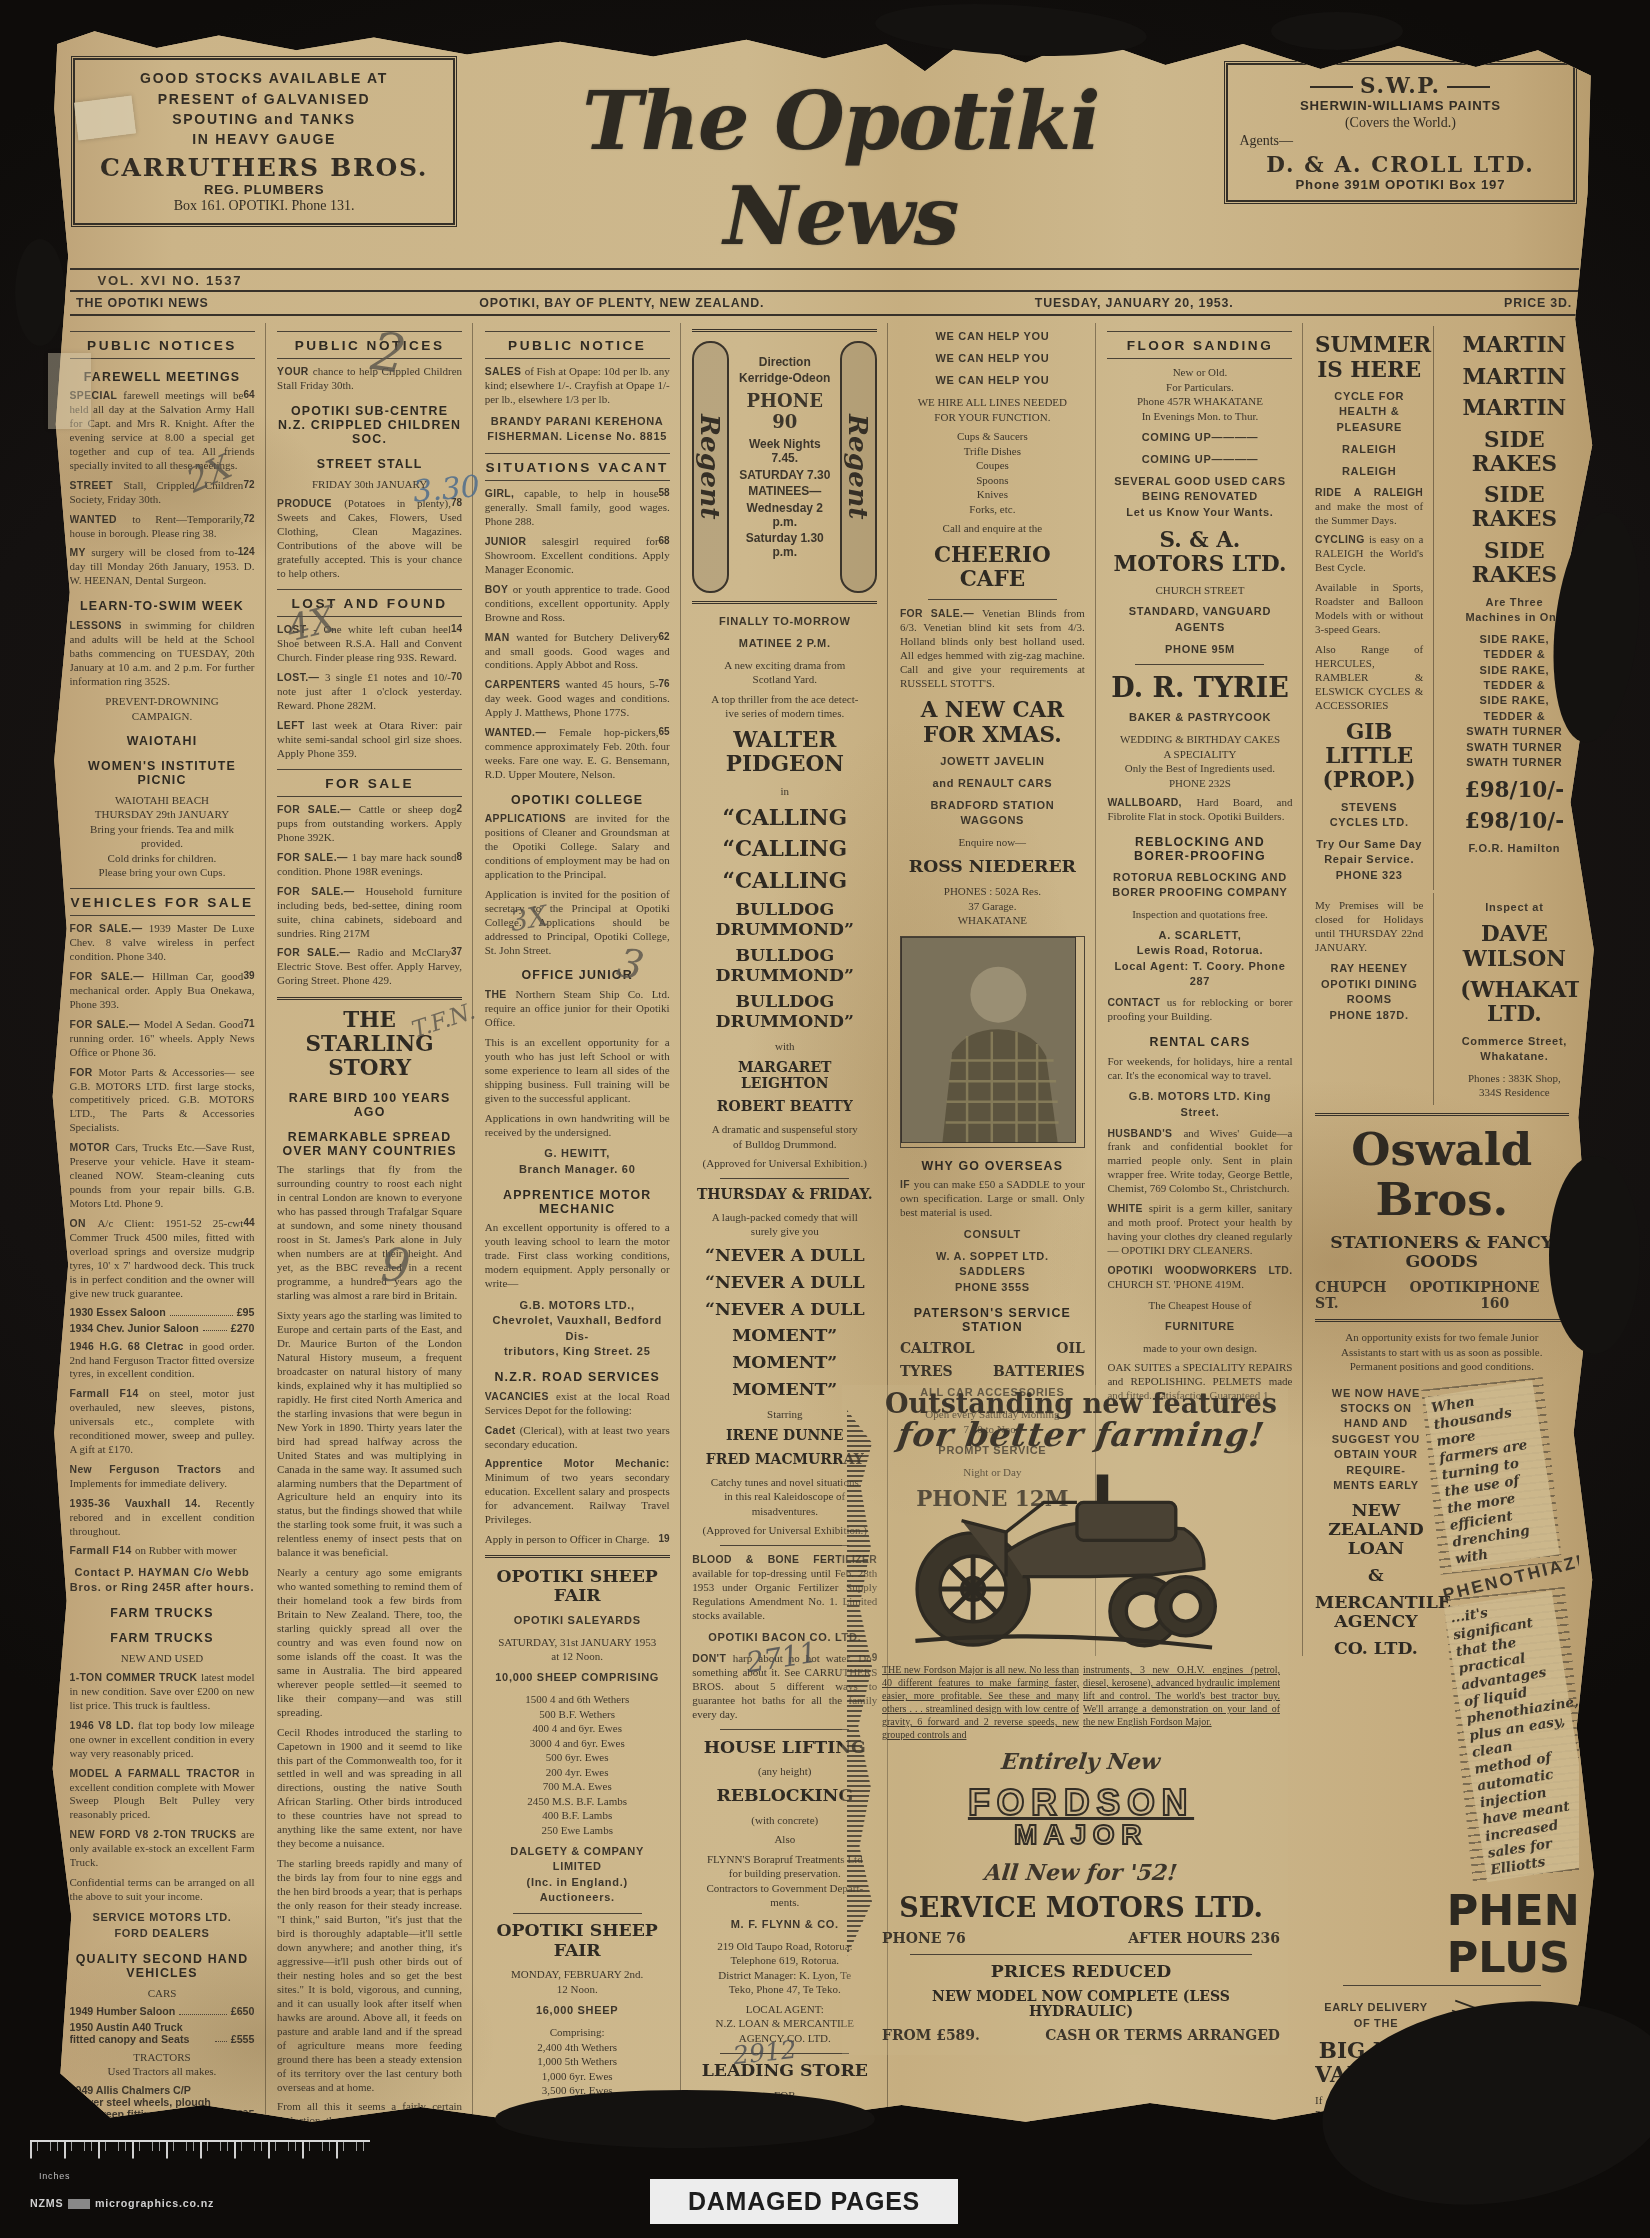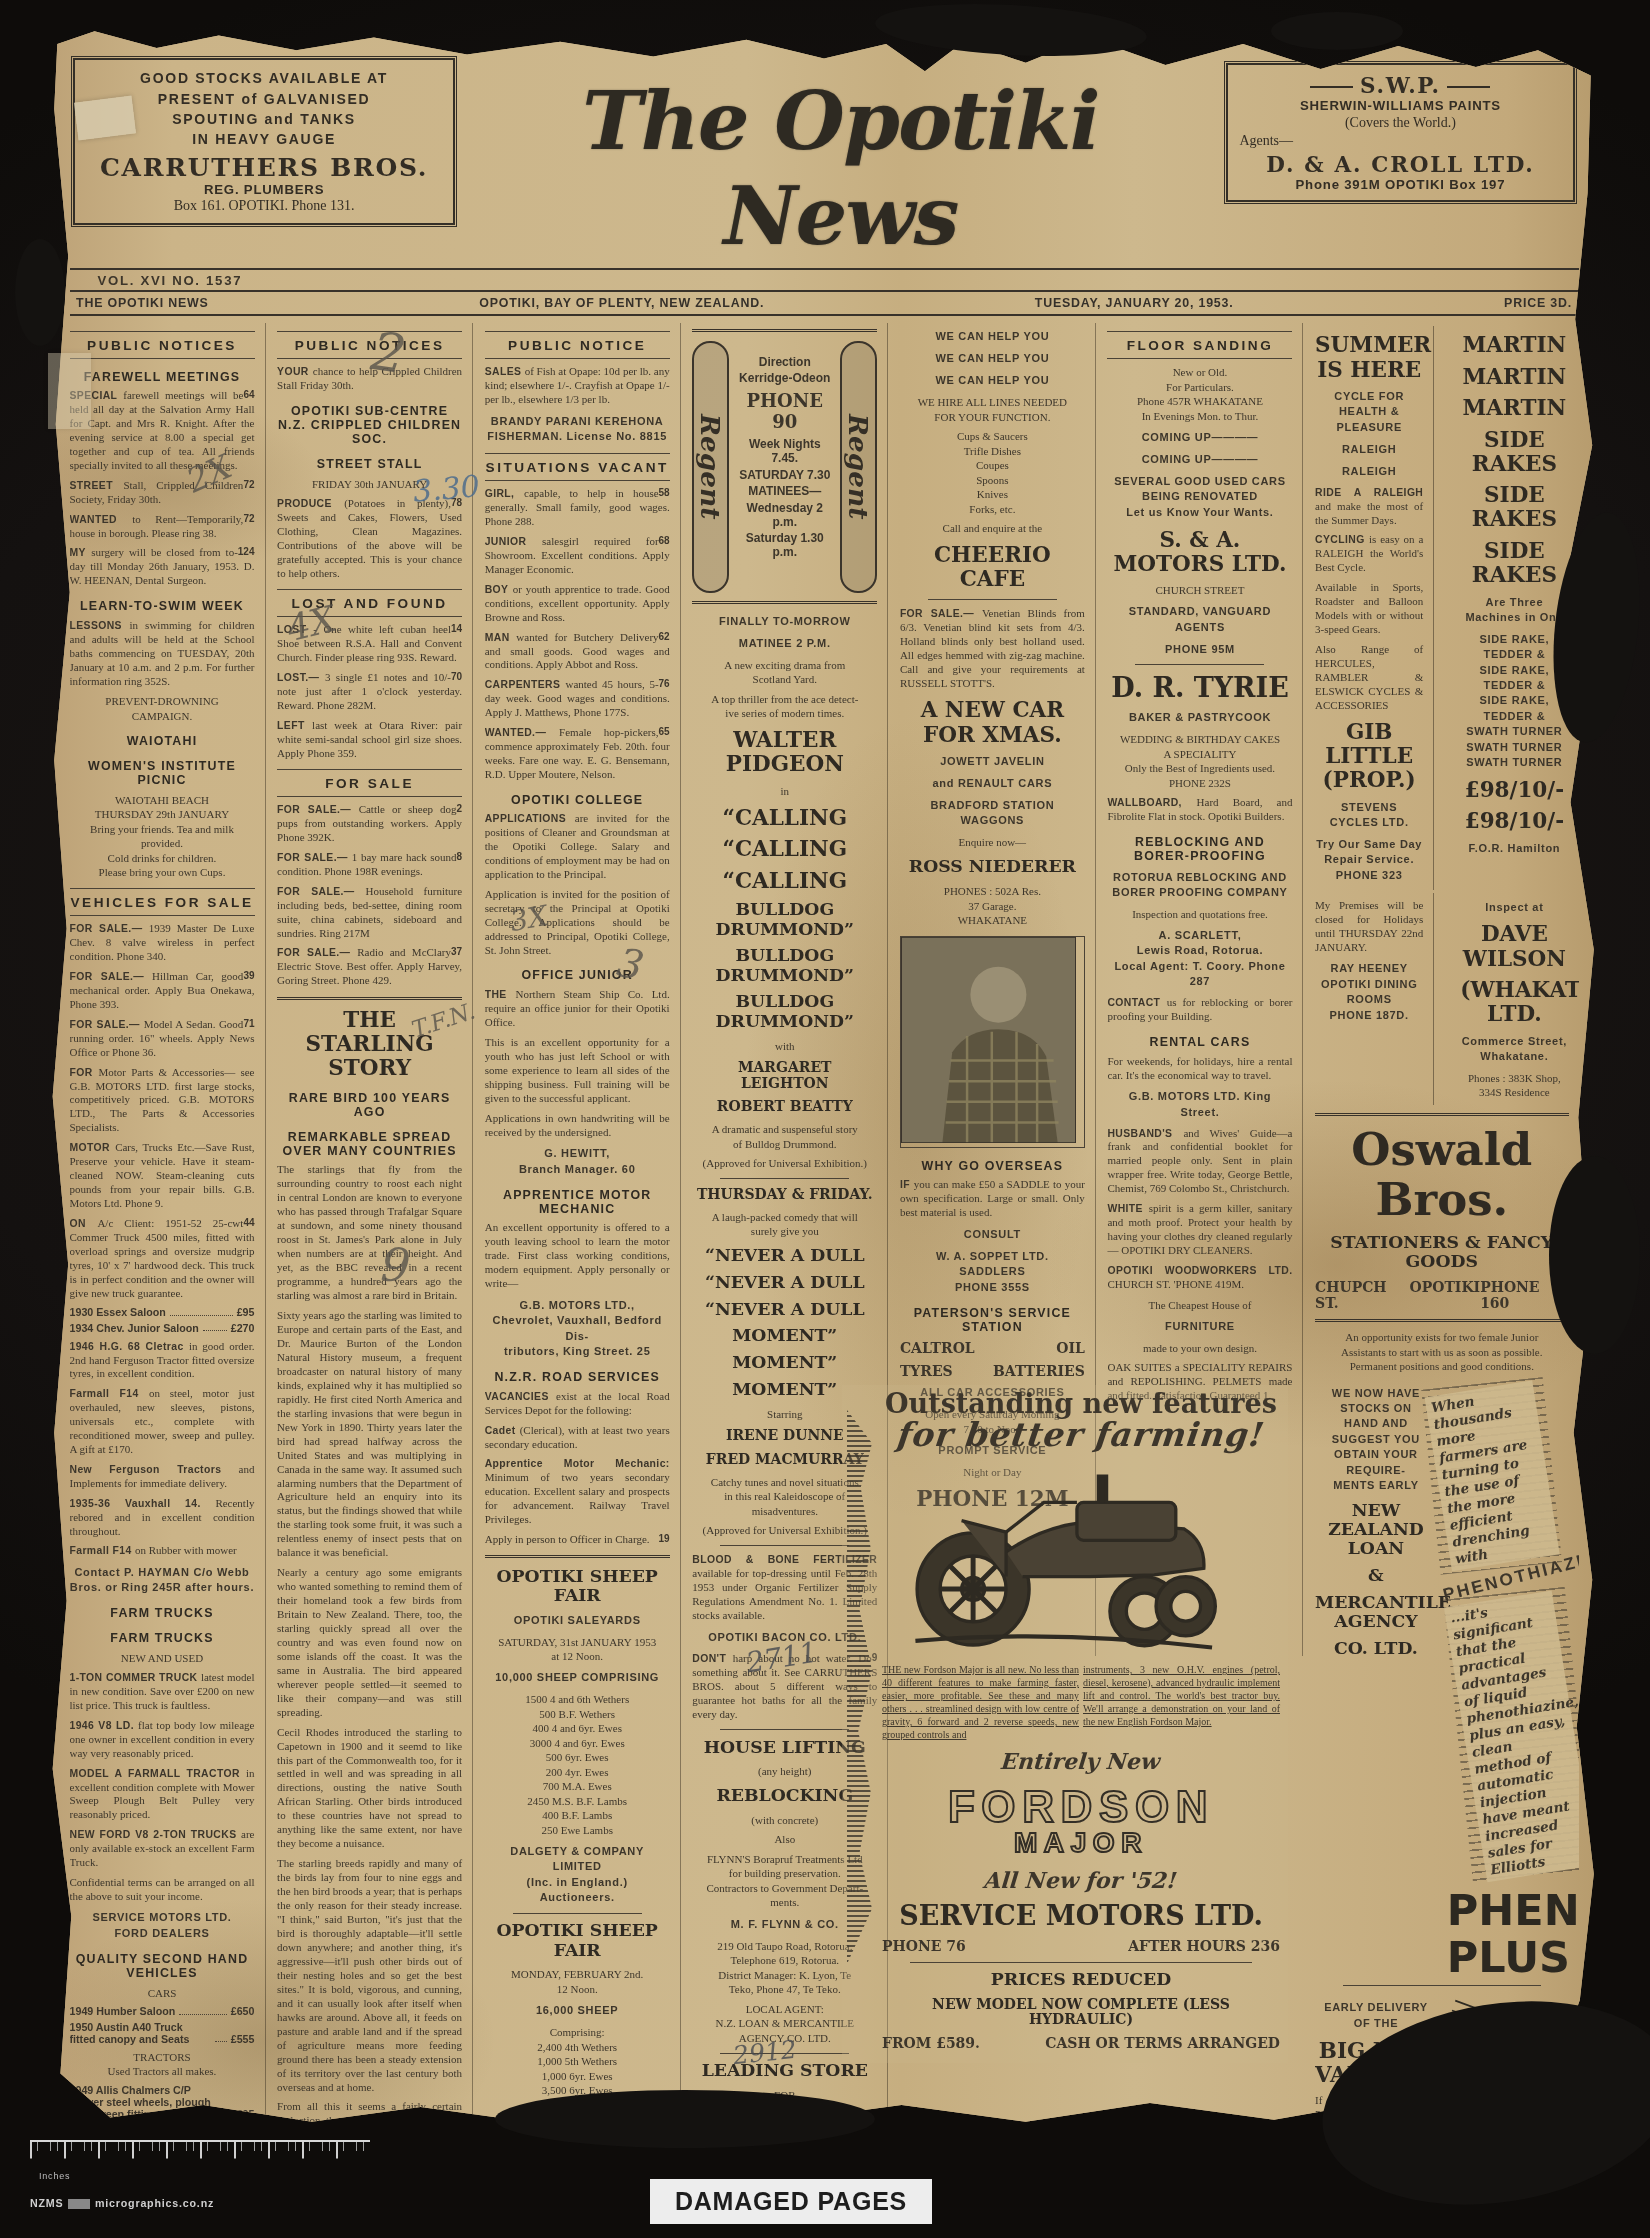--- a/index.html
+++ b/index.html
@@ -65,21 +65,21 @@
   .script{font-family:"DejaVu Serif",serif;font-style:italic;font-weight:bold;text-align:center;transform:skewX(-6deg);margin:6.6px 0;}.script.s2{font-size:22px;}
   .photo{margin:8.3px 0;border:0.8px solid #4a4236;}
   .cinebox{border-top:3.3px double #38322a;border-bottom:3.3px double #38322a;padding:8.3px 0;display:flex;gap:5px;margin:6.6px 0 10px;}
   .banner{flex:0 0 33px;height:248px;border:2.5px solid #3a342b;border-radius:18px;background:rgba(58,52,43,.14);display:flex;align-items:center;justify-content:center;}
   .banner span{writing-mode:vertical-rl;font-family:"DejaVu Serif",serif;font-style:italic;font-weight:bold;font-size:26.4px;color:#352f26;}
   .cine-c{flex:1;text-align:center;padding-top:11.6px;}
   .cine-c .sm{font-family:"Liberation Sans",sans-serif;font-weight:bold;font-size:12px;margin:2.5px 0;}
   .cine-c .ph{font-family:"DejaVu Serif",serif;font-weight:bold;font-size:18px;margin:5px 0;}
   .fordson{text-align:center;margin:8.3px 0;}
   .fordson span{display:block;font-family:"Liberation Sans",sans-serif;font-weight:bold;letter-spacing:6.6px;color:rgba(205,184,141,.15);-webkit-text-stroke:2px #332e26;}
-  .fordson .f1{font-size:44px;}
+  .fordson .f1{font-size:36px;text-decoration:underline;}
   .fordson .f2{font-size:28px;margin-top:-5px;}
   .phenw{position:relative;transform:rotate(-6deg);margin:3.3px 0 8.3px;}
   .phen-note{background:repeating-linear-gradient(180deg, rgba(51,46,38,.5) 0 1.7px, rgba(51,46,38,0) 1.7px 7.4px);padding:5px 6.6px;}
   .phen-note .sc{background:rgba(205,184,141,.92);display:block;font-family:"DejaVu Serif",serif;font-style:italic;font-weight:bold;font-size:13.6px;line-height:1.25;padding:3.3px 5px;transform:rotate(-3deg);}
   .phen-caps{font-family:"Liberation Sans",sans-serif;font-weight:bold;font-size:17.3px;letter-spacing:2.5px;transform:rotate(-8deg);display:block;text-align:center;margin:1.7px 0;}
   .phen-big{font-family:"DejaVu Sans",sans-serif;font-weight:bold;font-size:43px;line-height:.95;text-align:center;color:#2c2820;margin-top:6.6px;}
   
   #tractorAd{position:absolute;left:794px;top:1360px;width:398px;background:rgba(205,184,141,.25);padding:5px 8.3px 5px 40px;}
   #tractorAd:before{content:"";position:absolute;left:5px;top:25px;bottom:99px;width:25px;
      background:repeating-linear-gradient(180deg,#3a342b 0 1.7px,transparent 1.7px 5px);
@@ -91,21 +91,21 @@
   
   .anno{position:absolute;font-family:"DejaVu Serif",serif;font-style:italic;pointer-events:none;opacity:.8;white-space:nowrap;}
   
   #ruler{position:absolute;left:30px;top:2140px;width:340px;height:30px;border-top:2.5px solid #d8d8d8;
      background:repeating-linear-gradient(90deg,#cfcfcf 0 1.7px,transparent 1.7px 34px),
                 repeating-linear-gradient(90deg,#9f9f9f 0 0.8px,transparent 0.8px 6.8px);
      background-size:100% 16.5px,100% 9px;background-repeat:no-repeat;}
   #rulerlab{position:absolute;left:39px;top:2171px;color:#bdbdbd;font-family:"Liberation Sans",sans-serif;font-size:9px;letter-spacing:0.8px;}
   #micro{position:absolute;left:30px;top:2197px;color:#cfcfcf;font-family:"Liberation Sans",sans-serif;font-weight:bold;font-size:10.7px;letter-spacing:0.8px;}
   #micro .chip{display:inline-block;width:21.5px;height:10px;background:#888;margin:0 5px;vertical-align:middle;}
-  #dmg{position:absolute;left:650px;top:2179px;width:282px;height:45px;background:#ededed;display:flex;align-items:center;justify-content:center;
+  #dmg{position:absolute;left:650px;top:2179px;width:308px;height:45px;background:#ededed;display:flex;align-items:center;justify-content:center;
      font-family:"Liberation Sans",sans-serif;font-weight:bold;font-size:25px;color:#1d1d1d;letter-spacing:0.8px;}
 </style>
 </head>
 <body>
 
 <div id="scene">
   <div id="paper">
 
     <div id="masthead">
       <div class="mastad" id="mastadL">

